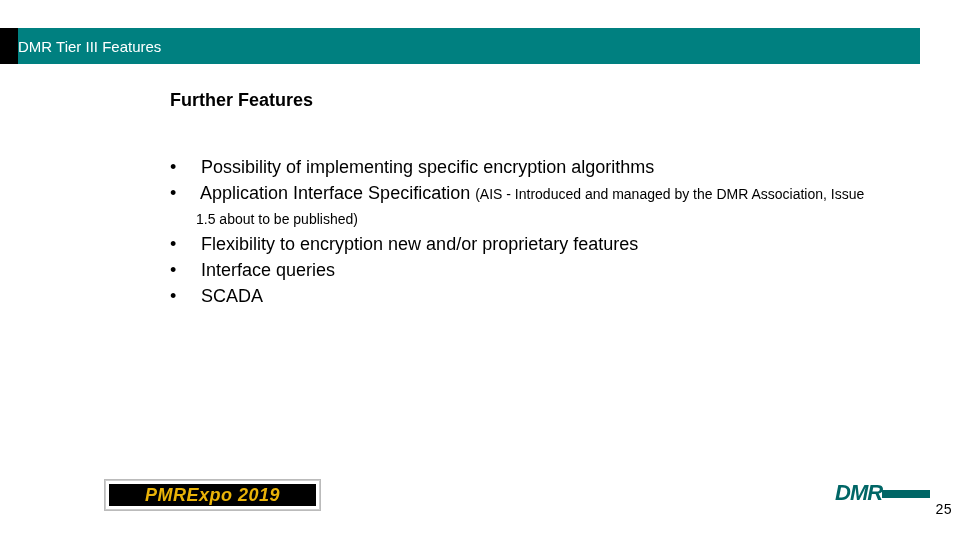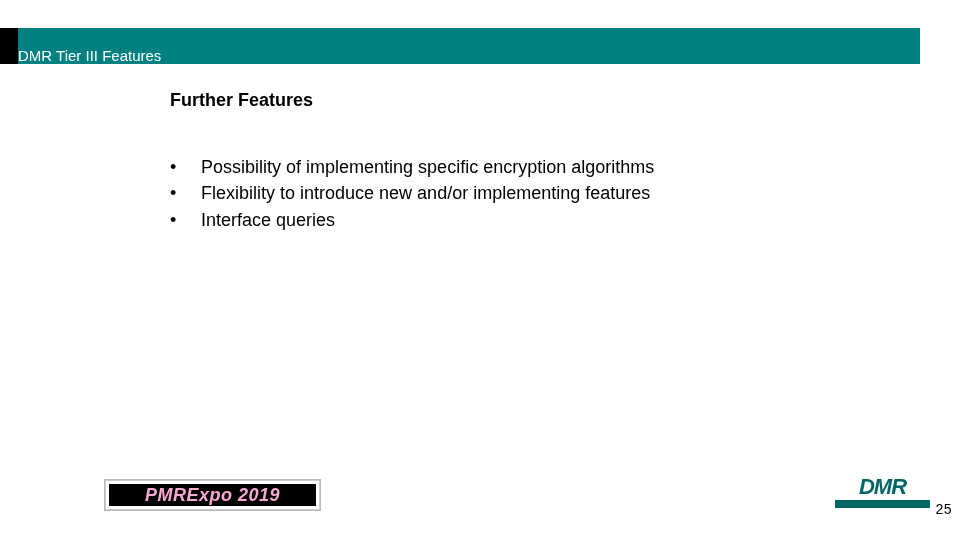--- a/index.html
+++ b/index.html
@@ -7,21 +7,21 @@
   .slide { position: relative; width: 960px; height: 540px; }
   .title-bar {
     position: absolute;
     top: 28px;
     left: 0;
     width: 920px;
     height: 36px;
     background: #008080;
     color: #fff;
     display: flex;
-    align-items: flex-end;
+    align-items: center;
     padding-left: 18px;
     font-size: 15px;
   }
   .black-strip {
     position: absolute;
     top: 28px;
     left: 0;
     width: 18px;
     height: 36px;
     background: #000;
@@ -73,39 +73,39 @@
     font-size: 14px;
     font-family: Liberation Mono, monospace;
   }
   .pmr-logo {
     position: absolute;
     left: 105px;
     bottom: 30px;
     width: 215px;
     height: 30px;
     background: #000;
-    color: #f9a8d4;
+    color: #eab308;
     font-weight: bold;
     font-size: 18px;
     letter-spacing: 0.5px;
     display: flex;
     align-items: center;
     justify-content: center;
     font-style: italic;
     border: 1px solid #ccc;
     box-shadow: 0 0 0 3px #fff inset, 0 0 0 1px #bbb;
   }
   .dmr-logo {
     position: absolute;
     right: 30px;
     bottom: 30px;
     width: 95px;
     height: 34px;
     display: flex;
-    flex-direction: column;
+    flex-direction: row;
     align-items: center;
   }
   .dmr-logo .dmr-text {
     font-weight: 900;
     font-size: 22px;
     color: #006666;
     font-style: italic;
     line-height: 1;
     letter-spacing: -1px;
   }
@@ -126,24 +126,30 @@
   </div>
   <div class="black-strip"></div>
 
   <div class="content">
     <div class="section-heading">Further Features</div>
     <ul class="bullets">
       <li>
         <span>Possibility of implementing specific encryption algorithms</span>
       </li>
       <li>
-        <span>Flexibility to introduce new and/or implementing features</span>
+        <span>Application Interface Specification </span><span class="smallnote">(AIS - Introduced and managed by the DMR Association, Issue 1.5 about to be published)</span>
+      </li>
+      <li>
+        <span>Flexibility to encryption new and/or proprietary features</span>
       </li>
       <li>
         <span>Interface queries</span>
+      </li>
+      <li>
+        <span>SCADA</span>
       </li>
     </ul>
   </div>
 
   <div class="pmr-logo">
     <span>PMRExpo 2019</span>
   </div>
 
 
   <div class="dmr-logo">

